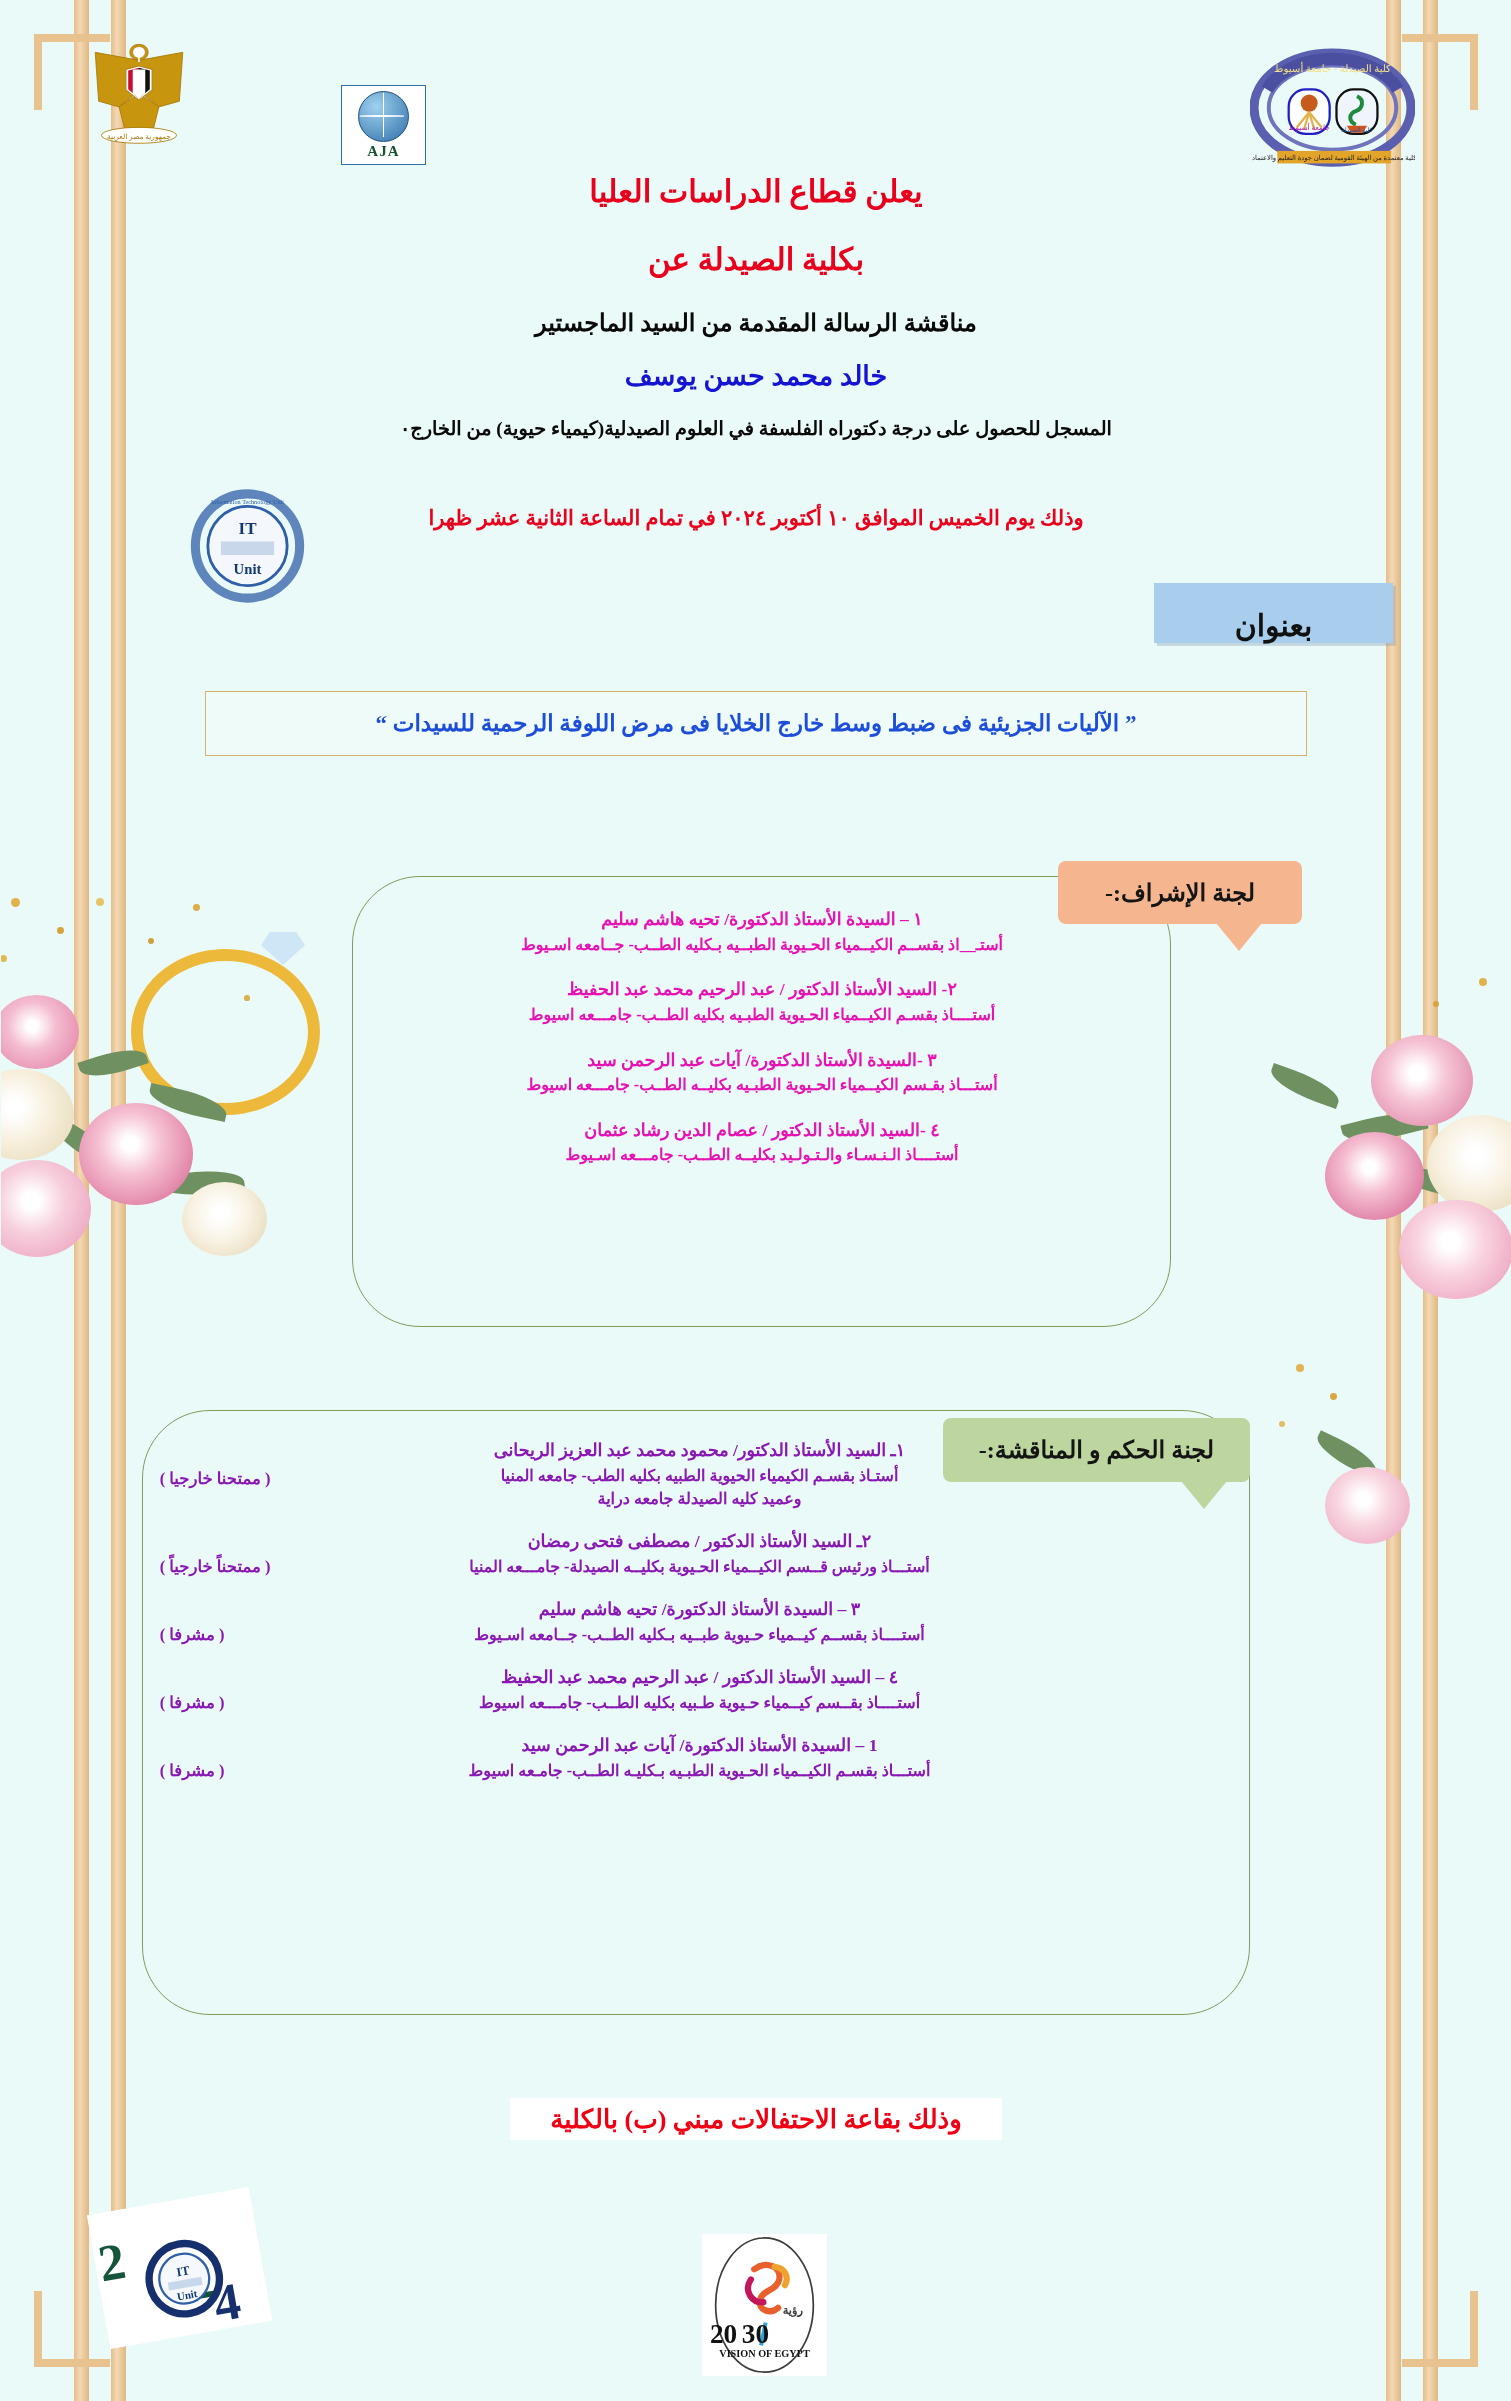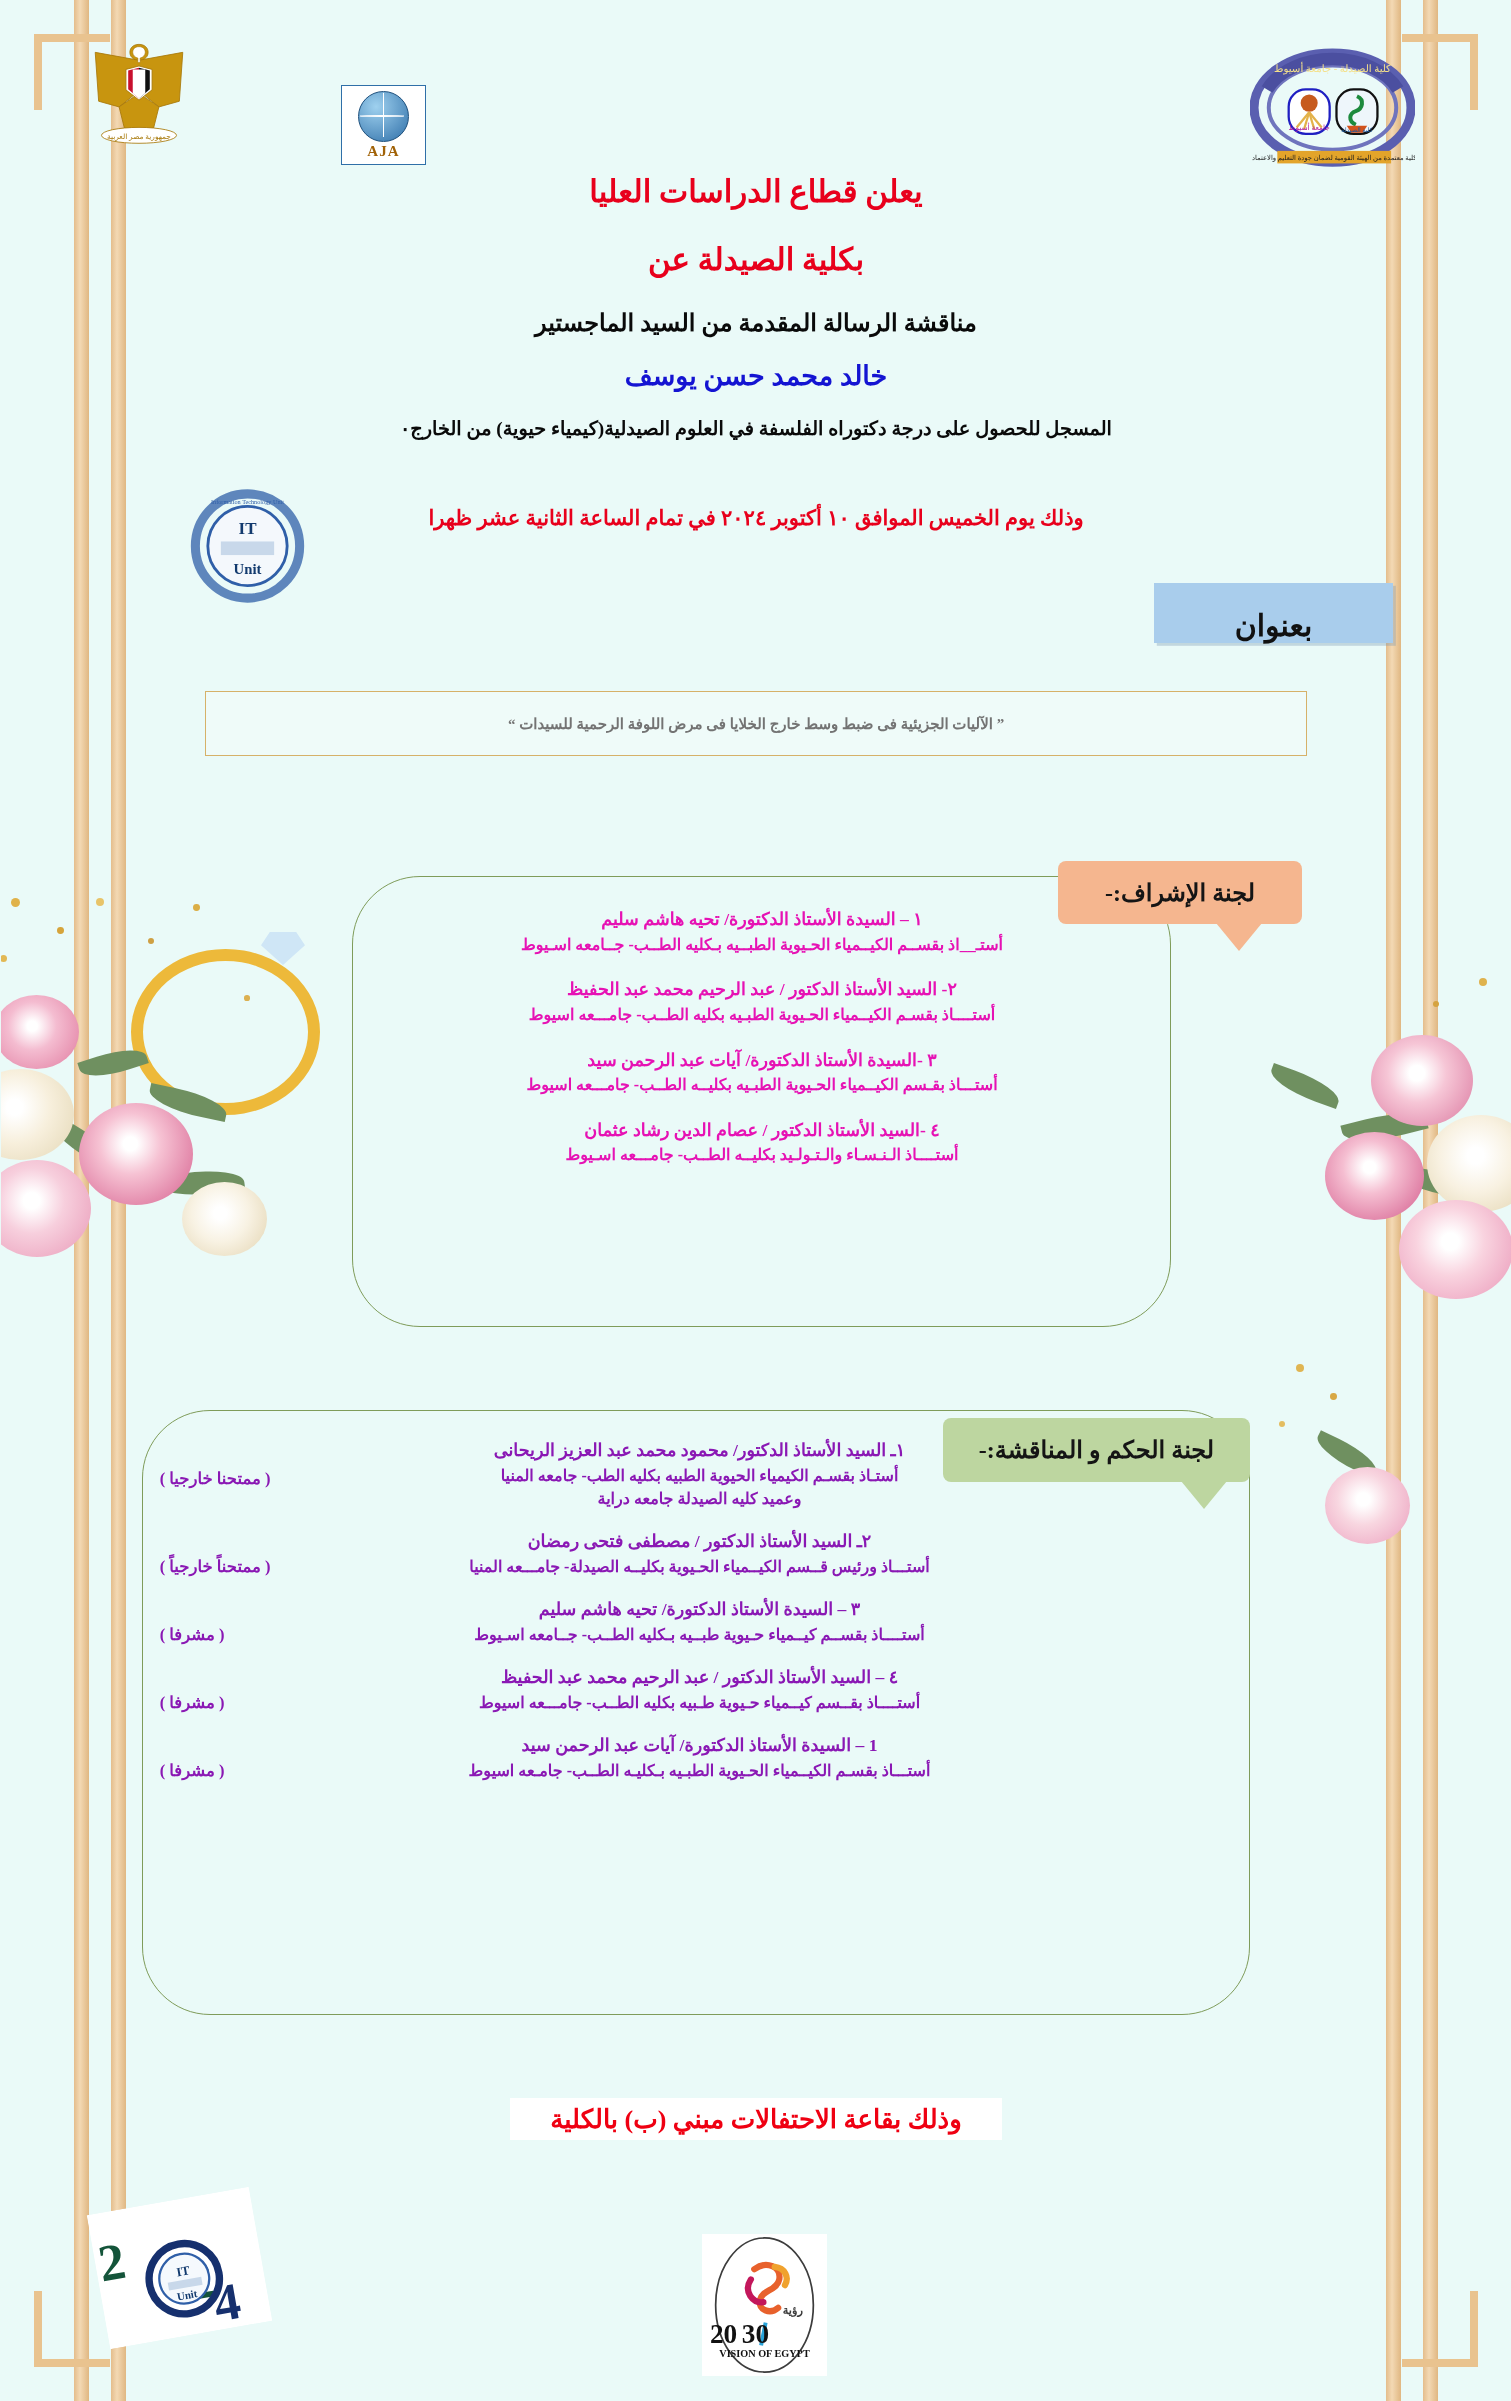--- a/index.html
+++ b/index.html
@@ -30,21 +30,21 @@
   .eagle{left:85px;top:34px;width:108px;height:114px;}
   .aja{left:341px;top:85px;width:85px;height:80px;
        background:#fff;border:1.7px solid #2f6fa8;box-sizing:border-box;
        display:flex;flex-direction:column;align-items:center;justify-content:center;}
   .aja .globe{width:49px;height:49px;border-radius:50%;
        background:radial-gradient(circle at 35% 30%,#9fd1ef,#2f6fa8);
        border:1.7px solid #1c4f7c;position:relative;}
   .aja .globe:before,.aja .globe:after{content:"";position:absolute;border:1.1px solid #fff;border-radius:50%;}
   .aja .globe:before{left:50%;top:1.1px;width:1.1px;height:44px;margin-left:-0.6px;border-radius:0;border:none;background:#fff;}
   .aja .globe:after{left:1.1px;top:50%;width:44px;height:1.1px;margin-top:-0.6px;border:none;background:#fff;}
-  .aja .lbl{font-size:15px;font-weight:bold;color:#a16207;letter-spacing:1.1px;margin-top:1px;
+  .aja .lbl{font-size:15px;font-weight:bold;color:#14532d;letter-spacing:1.1px;margin-top:1px;
        font-family:"Liberation Serif",serif;}
 
   .fac-logo{right:97px;top:45px;width:165px;height:131px;}
 
   .it-unit{left:188px;top:489px;width:119px;height:114px;}
 
   
   .center-col{position:absolute;left:0;right:0;text-align:center;}
 
   .h-red{color:#e8001c;font-weight:bold;font-size:31px;line-height:1.35;
@@ -68,21 +68,21 @@
       width:239px;height:60px;background:#a9cdec;
       display:flex;align-items:flex-end;justify-content:center;
       box-shadow:2.8px 2.8px 0 rgba(120,150,175,.35);}
   .bo3nwan span{font-size:30px;font-weight:bold;color:#111;
       font-family:"Liberation Serif",serif;}
 
   
   .title-box{position:absolute;left:205px;right:205px;top:691px;height:63px;
       background:#effbf9;border:1.7px solid #d6b169;
       display:flex;align-items:center;justify-content:center;}
-  .title-box span{font-size:15px;font-weight:bold;color:#737373;
+  .title-box span{font-size:23px;font-weight:bold;color:#1d4ed8;
       font-family:"Liberation Serif",serif;}
 
   
   .panel{position:absolute;border:1.1px solid #7f9c5a;border-radius:68px;
       background:transparent;}
   #sup-panel{left:352px;right:341px;top:876px;height:449px;}
   #jury-panel{left:142px;right:262px;top:1410px;height:603px;}
 
   
   .callout{position:absolute;display:flex;align-items:center;justify-content:center;

